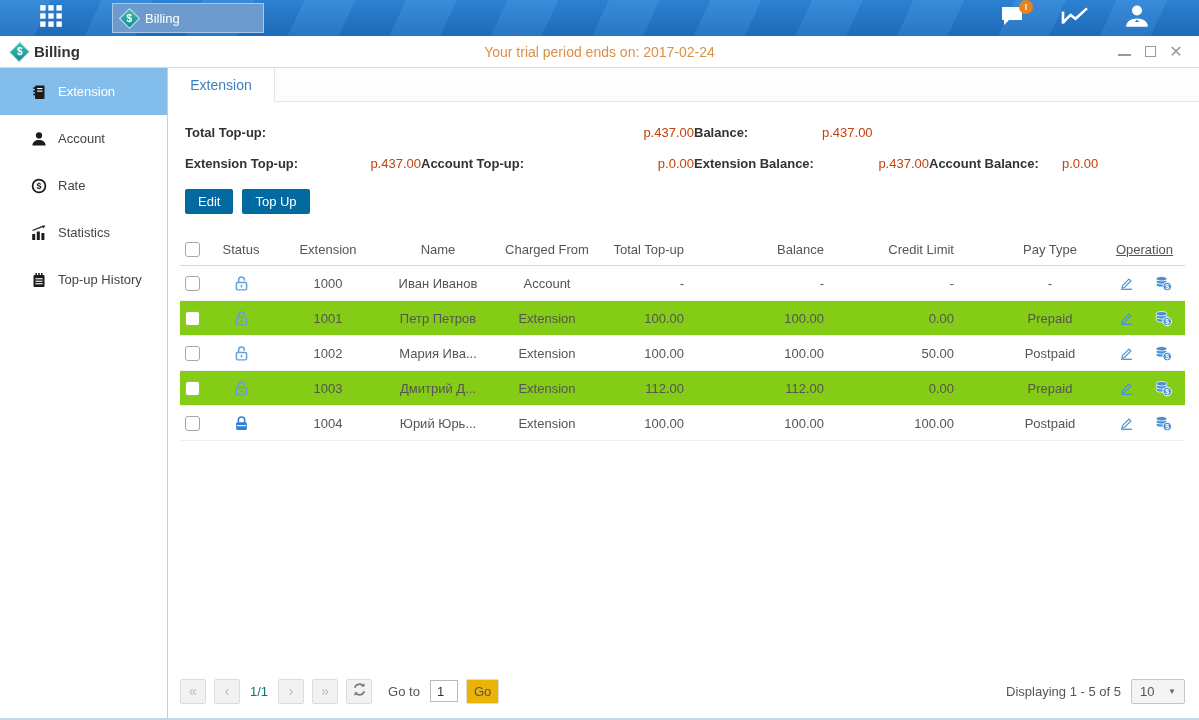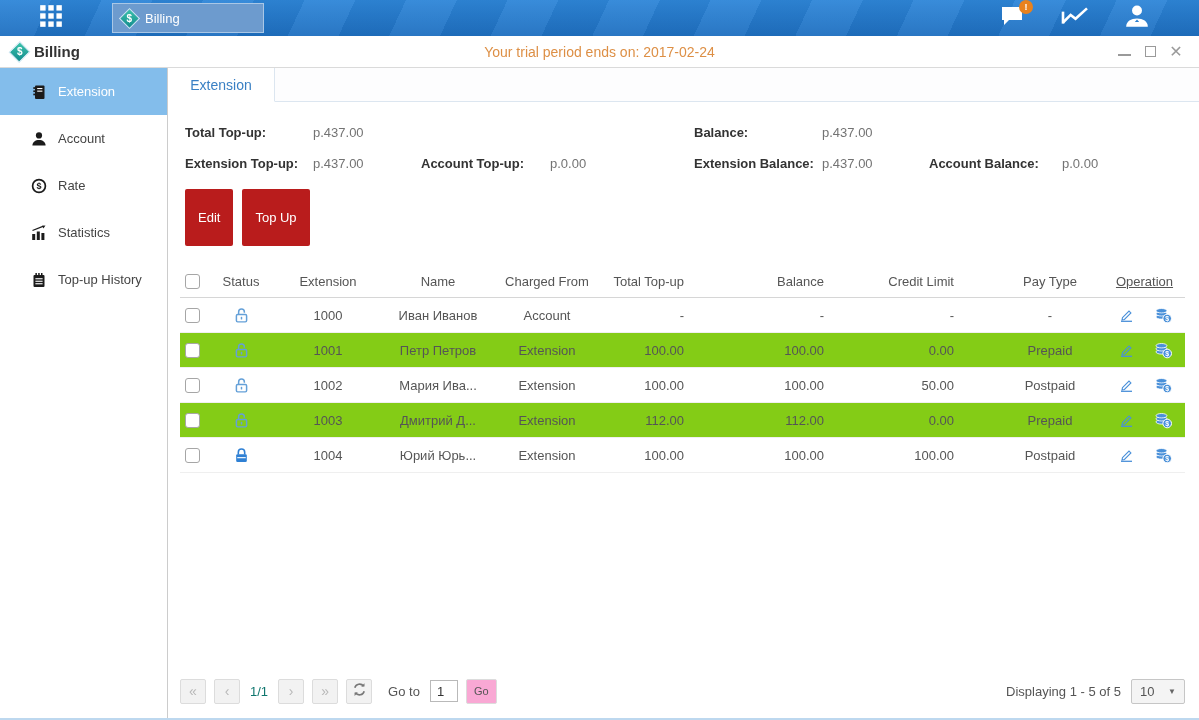--- a/index.html
+++ b/index.html
@@ -61,28 +61,28 @@
 
   
   .tabstrip { height:34px; flex:0 0 34px; border-bottom:1px solid #dce6f0; display:flex; background:#fdfdfe; }
   .tab { width:107px; background:#fff; border-right:1px solid #dce6f0; margin-bottom:-1px; border-bottom:1px solid #fff;
     display:flex; align-items:center; justify-content:center; color:#3a80c4; font-size:14px; cursor:pointer; }
 
   
   .summary { padding:15px 0 0 17px; }
   .sum-row { display:flex; height:31px; align-items:center; font-size:13px; }
   .sum-label { font-weight:bold; color:#333; }
-  .sum-val { color:#737373; }
+  .sum-val { color:#c2410c;text-align:right; }
   .w128{width:128px;} .w108{width:108px;} .w129{width:129px;} .w144{width:144px;}
   .w107{width:107px;} .w133{width:133px;} .w381{width:381px;}
 
   
   .actions { margin:10px 0 0 17px; display:flex; gap:9px; }
-  .btn-blue { background:#b91c1c; color:#fff; border:none; border-radius:2px;
-    font-size:13px; font-family:"Liberation Sans",sans-serif; padding:21px 13px; cursor:pointer; }
+  .btn-blue { background:#0369a1; color:#fff; border:none; border-radius:2px;
+    font-size:13px; font-family:"Liberation Sans",sans-serif; padding:5px 13px; cursor:pointer; }
 
   
   .tablewrap { margin:20px 14px 0 12px; }
   .thead { display:flex; align-items:center; height:32px; border-bottom:1px solid #d6d6d6; color:#555; font-size:13px; }
   .trow { display:flex; align-items:center; height:35px; font-size:13px; color:#555; border-bottom:1px solid #efefef; }
   .trow.alt { background:#84cc16; }
   .cell { display:flex; align-items:center; justify-content:center; }
   .col-check { width:30px; flex:0 0 30px; justify-content:flex-start; padding-left:5px; }
   .col-status { width:62px; flex:0 0 62px; }
   .col-extension { width:112px; flex:0 0 112px; }
@@ -99,22 +99,22 @@
   .status-icon { width:17px; height:17px; display:flex; align-items:center; justify-content:center; }
 
   
   .pager { margin-top:auto; height:30px; flex:0 0 30px; margin:auto 14px 12px 12px; display:flex; align-items:center; font-size:13px; color:#555; }
   .pg-btn { width:26px; height:25px; background:#f2f2f2; border:1px solid #dcdcdc; border-radius:2px;
     display:flex; align-items:center; justify-content:center; color:#b8b8b8; font-size:14px; cursor:pointer; margin-right:8px; }
   .pg-indicator { margin:0 10px 0 2px; color:#0f766e; }
   .goto-label { margin:0 10px 0 8px; }
   .goto-input { width:28px; height:22px; border:1px solid #b9b9b9; font-size:13px; padding-left:6px;
     font-family:"Liberation Sans",sans-serif; color:#333; }
-  .go-btn { margin-left:8px; height:25px; padding:0 7px; background:#f9a8d4; border:1px solid #dcdcdc;
-    border-radius:2px; font-size:11px; color:#555; font-family:"Liberation Sans",sans-serif; cursor:pointer; }
+  .go-btn { margin-left:8px; height:25px; padding:0 7px; background:#eab308; border:1px solid #dcdcdc;
+    border-radius:2px; font-size:13px; color:#555; font-family:"Liberation Sans",sans-serif; cursor:pointer; }
   .pager-right { margin-left:auto; display:flex; align-items:center; gap:10px;justify-content:center; }
   .pagesize { width:54px; height:25px; background:#f4f4f4; border:1px solid #c6c6c6; border-radius:2px;
     display:flex; align-items:center; justify-content:space-between; padding:0 8px; cursor:pointer; }
   .pagesize .tri { font-size:8px; color:#666; }
 </style>
 </head>
 <body>
 
 <div class="app">
 

